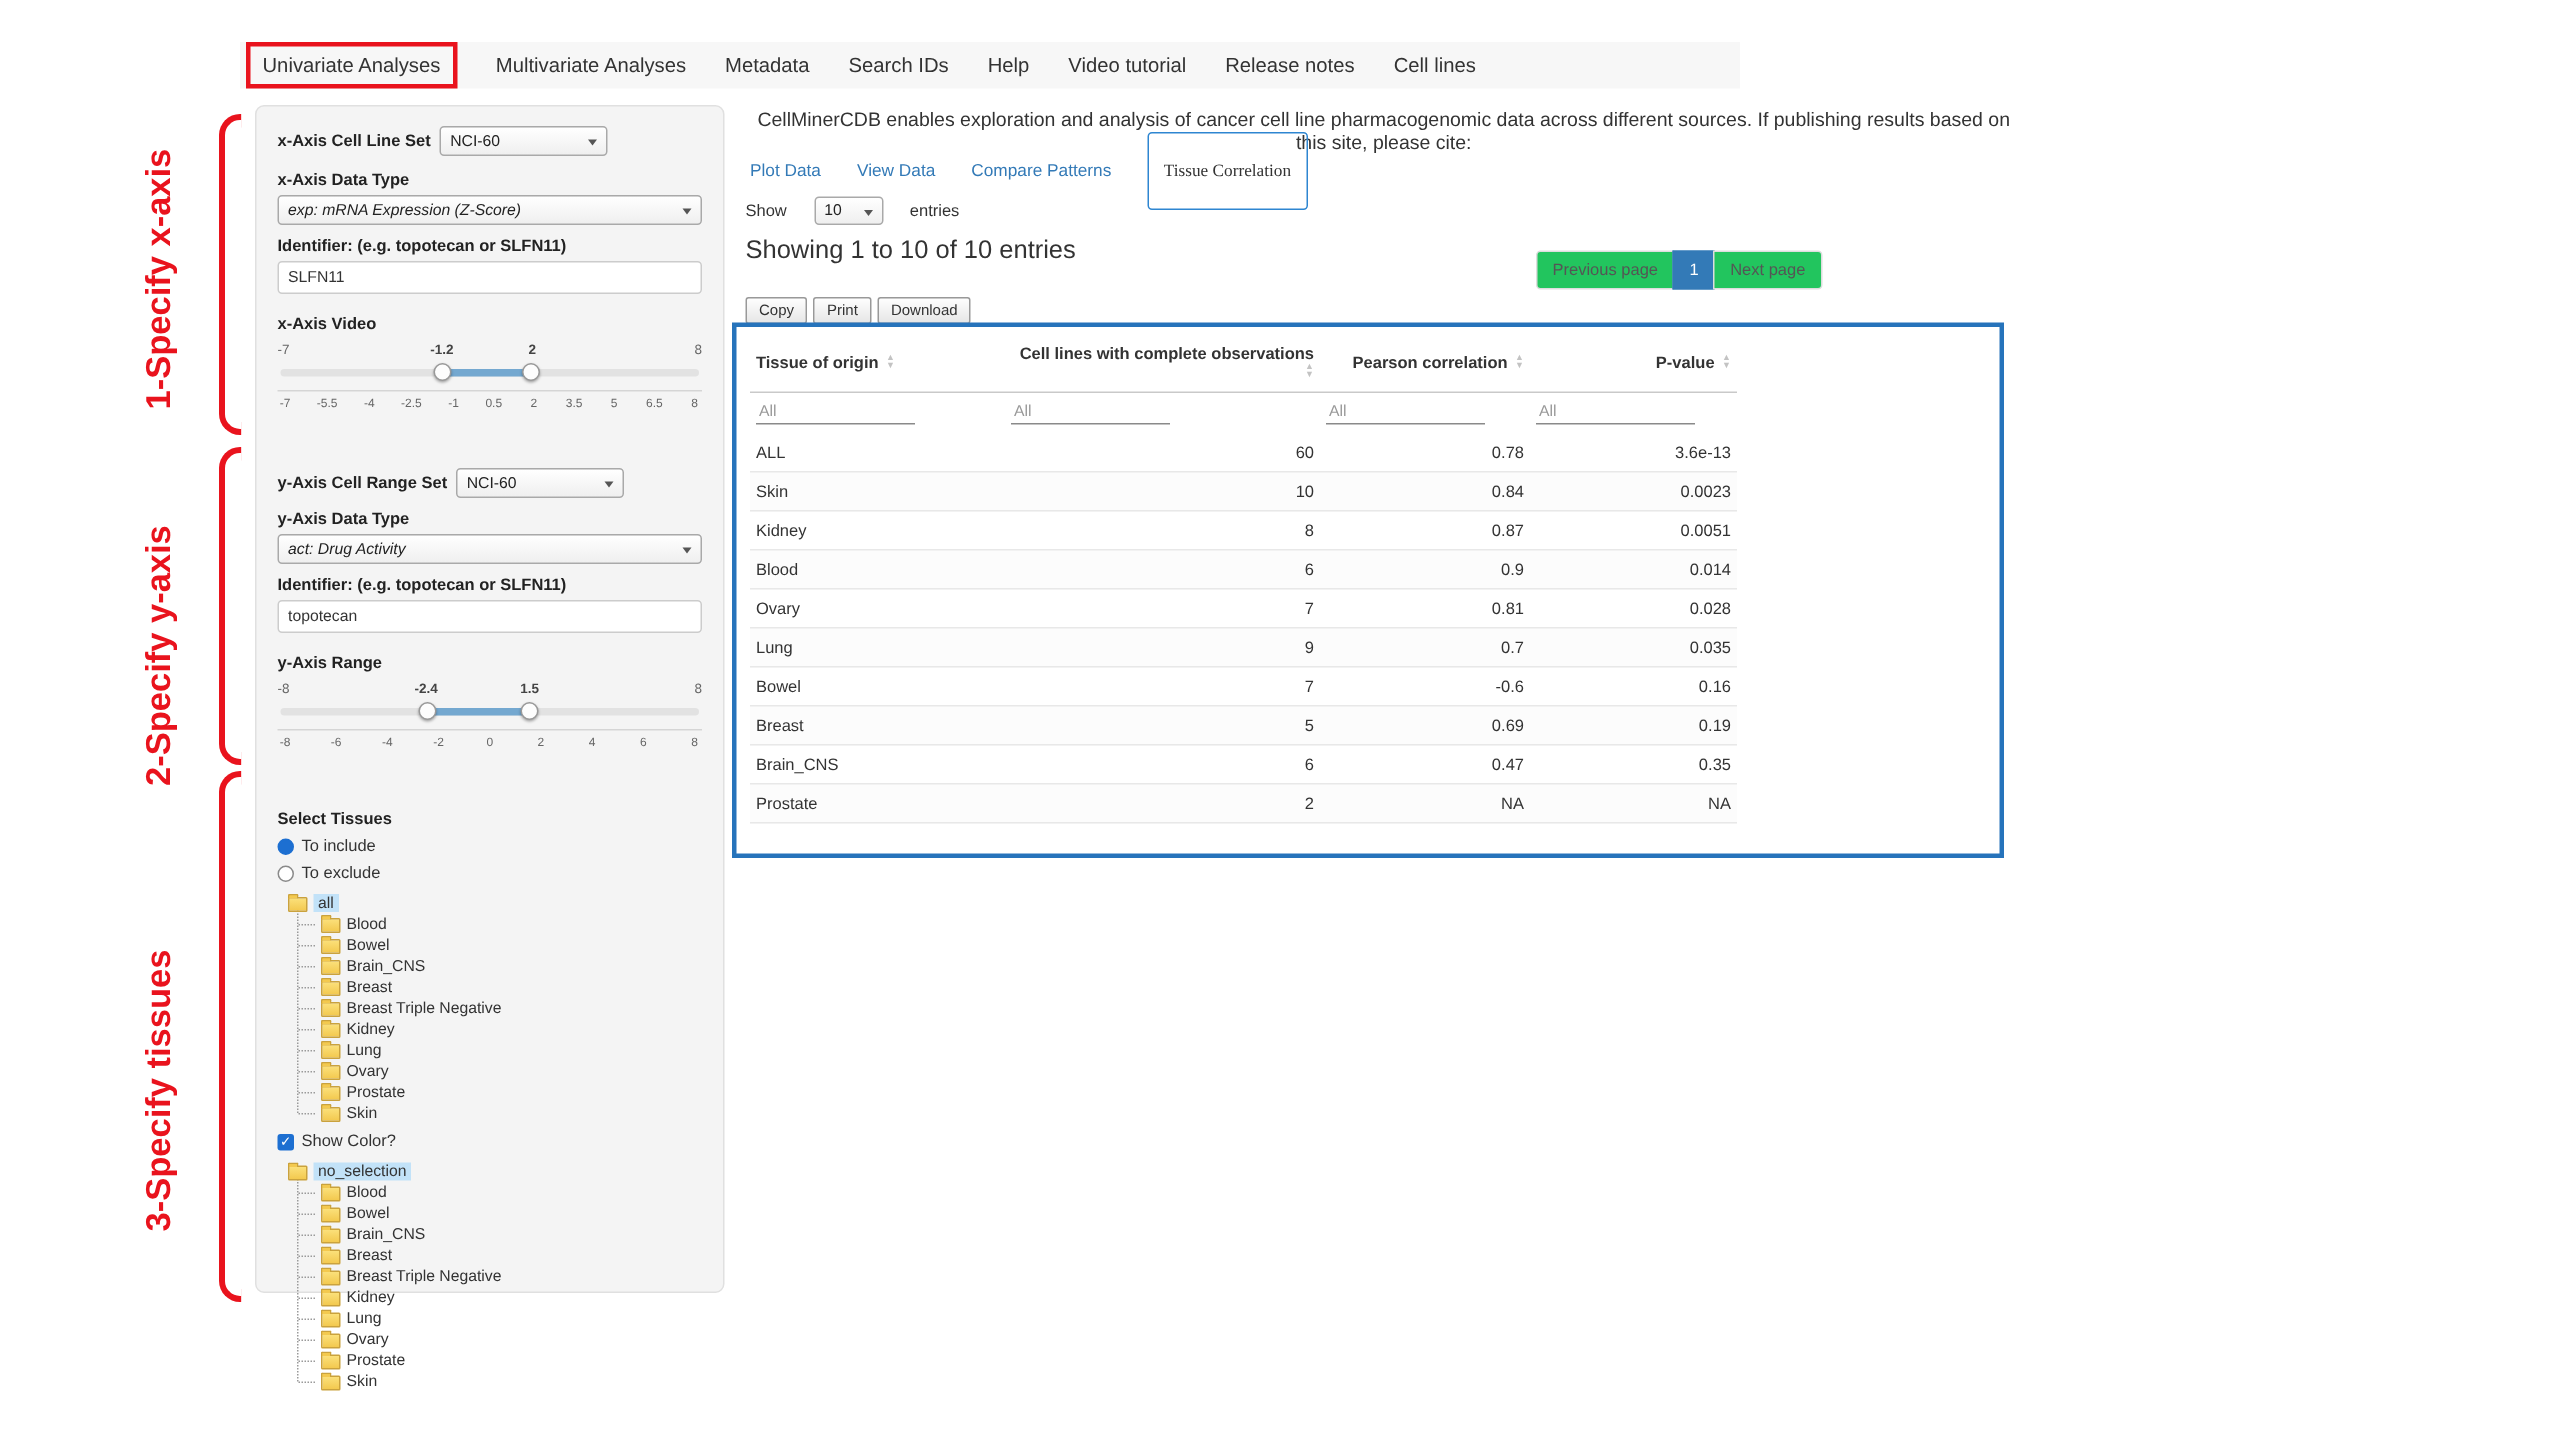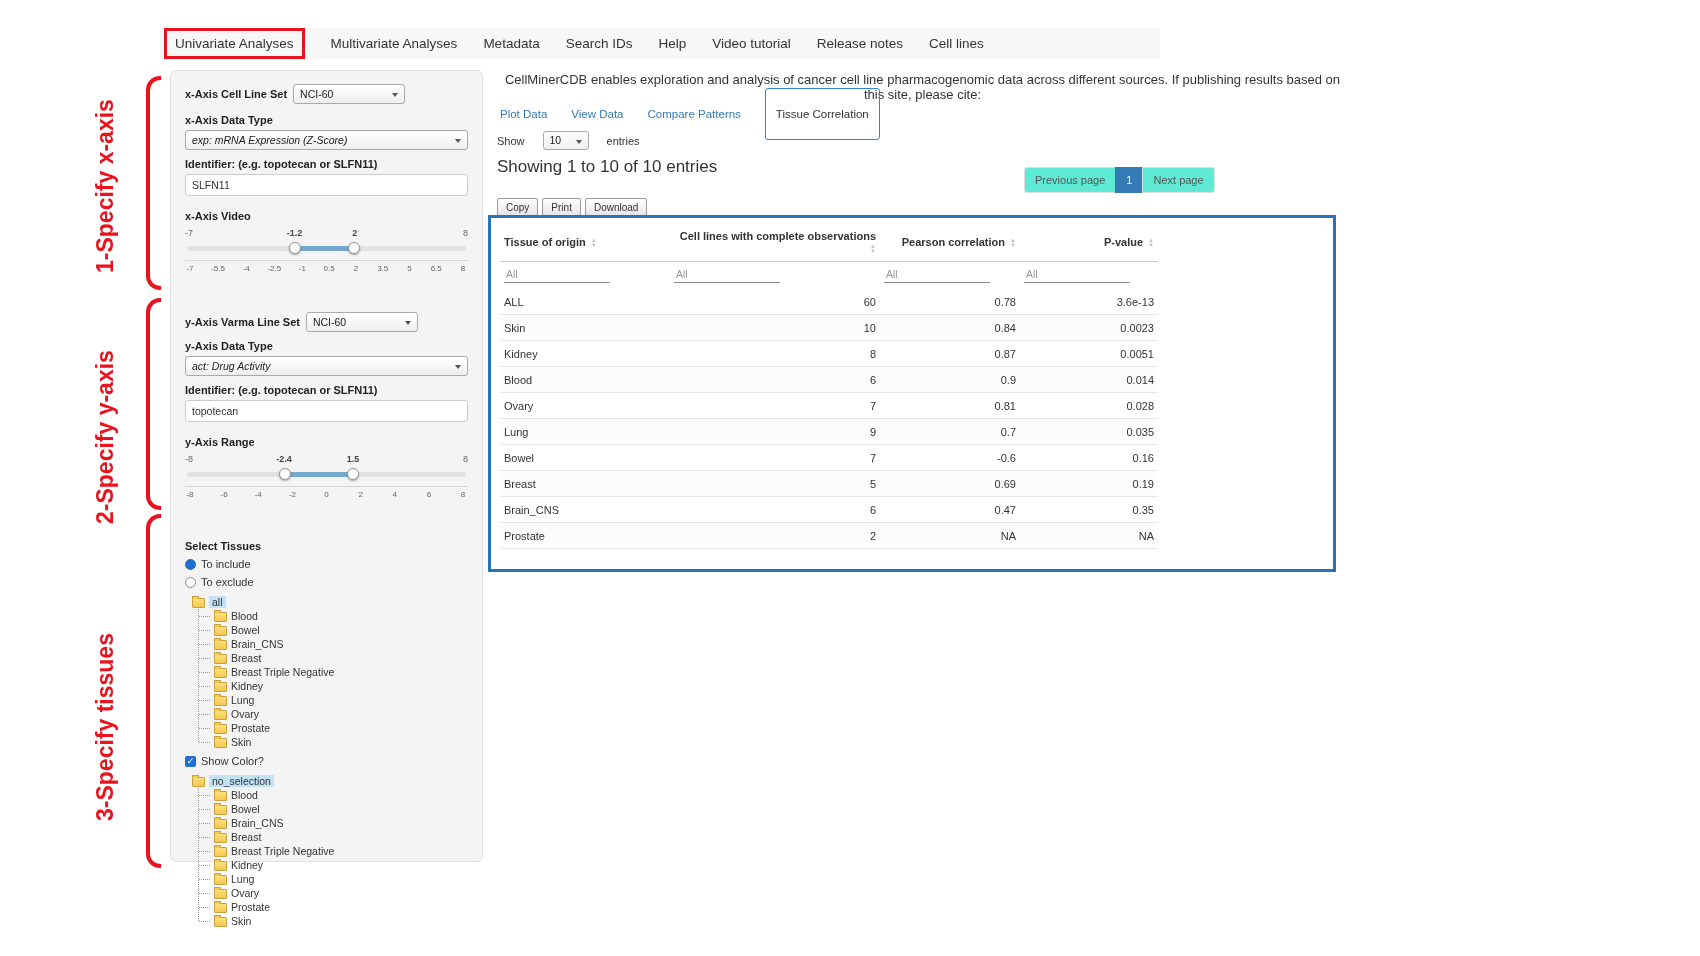--- a/index.html
+++ b/index.html
@@ -69,25 +69,25 @@
             border:1px solid #caa23d; border-radius:1px; flex:0 0 auto; margin-top:1px; }
   .folder::before { content:""; position:absolute; top:-3px; left:-1px; width:5px; height:2px; background:#f3c94f;
                     border:1px solid #caa23d; border-bottom:none; border-radius:1px 1px 0 0; }
   .node-label.hl { background:var(--treehl,#c2e2f8); padding:0 3px; }
 
   
   .intro { position:absolute; left:500px; top:72px; width:845px; text-align:center; font-size:13px; color:#333; }
   .cite { color:var(--blue,#337ab7); margin-top:3px; cursor:pointer; }
   .tabs { position:absolute; left:500px; top:101px; display:flex; align-items:center; gap:24px; font-size:11.5px; height:26px; }
   .tab { color:var(--blue,#337ab7); cursor:pointer; white-space:nowrap;text-align:right; }
-  .tab.active { color:#333; border:1.5px solid #2e86d1; border-radius:3px; padding:19px 10px; }
+  .tab.active { color:#333; border:1.5px solid #2e86d1; border-radius:3px; padding:19px 10px;font-family:Liberation Serif, serif; }
   .show-row { position:absolute; left:497px; top:131px; display:flex; align-items:center; gap:18px; font-size:11px; }
   .showing { position:absolute; left:497px; top:157px; font-size:17px; }
   .pagination { position:absolute; left:1024px; top:167px; display:flex; font-size:11px; }
-  .pg-btn { padding:6px 10px; border:1px solid #ddd; background:#5eead4; color:#555; cursor:pointer; margin-left:-1px; }
+  .pg-btn { padding:6px 10px; border:1px solid #ddd; background:#22c55e; color:#555; cursor:pointer; margin-left:-1px; }
   .pg-btn:first-child { border-radius:3px 0 0 3px; margin-left:0; }
   .pg-btn:last-child { border-radius:0 3px 3px 0; }
   .pg-btn.active { background:var(--pgblue,#337ab7); border-color:var(--pgblue,#337ab7); color:#fff; }
   .export-row { position:absolute; left:497px; top:198px; display:flex; gap:4px; }
   .btn-export { font-size:10px; padding:2.5px 8px; border:1px solid #999; border-radius:2px;
                 background:linear-gradient(#fefefe,#e6e6e6); color:#333; cursor:pointer; font-family:inherit;text-align:center; }
   .blue-box { position:absolute; left:488px; top:215px; width:848px; height:357px; border:3px solid var(--tableblue,#2673bb); }
 
   .data-table { position:absolute; left:500px; top:223px; width:658px; border-collapse:collapse; font-size:11px; }
   .data-table th { font-weight:bold; padding:7px 4px; border-bottom:1px solid #c9c9c9; text-align:left; vertical-align:middle; }
@@ -164,21 +164,21 @@
           <span>0.5</span>
           <span>2</span>
           <span>3.5</span>
           <span>5</span>
           <span>6.5</span>
           <span>8</span>
         </div>
     </div>
 
     <div class="inline-row mt22">
-      <span class="lbl">y-Axis Varma Line Set</span>
+      <span class="lbl">y-Axis Cell Range Set</span>
       <div class="selectbox w110">
         <span>NCI-60</span>
         <span class="chev"></span>
       </div>
     </div>
 
     <div class="lbl mt8">y-Axis Data Type</div>
     <div class="selectbox full mt4">
       <span>act: Drug Activity</span>
       <span class="chev"></span>

